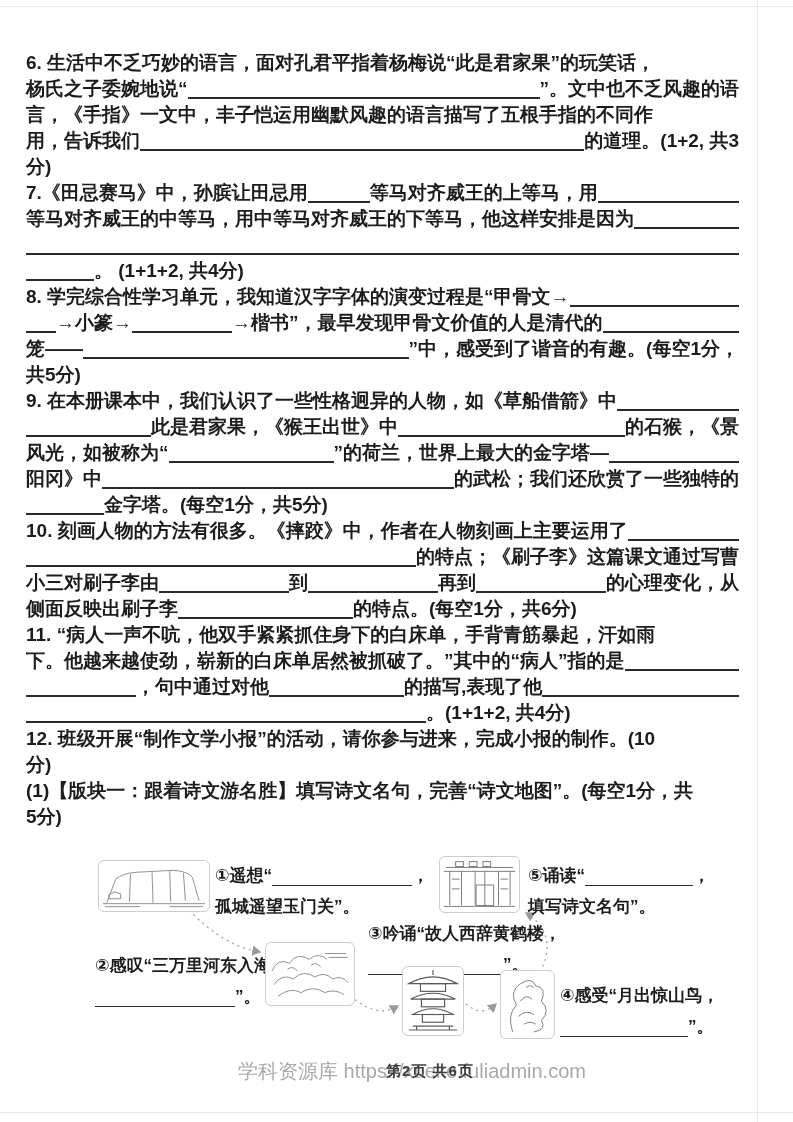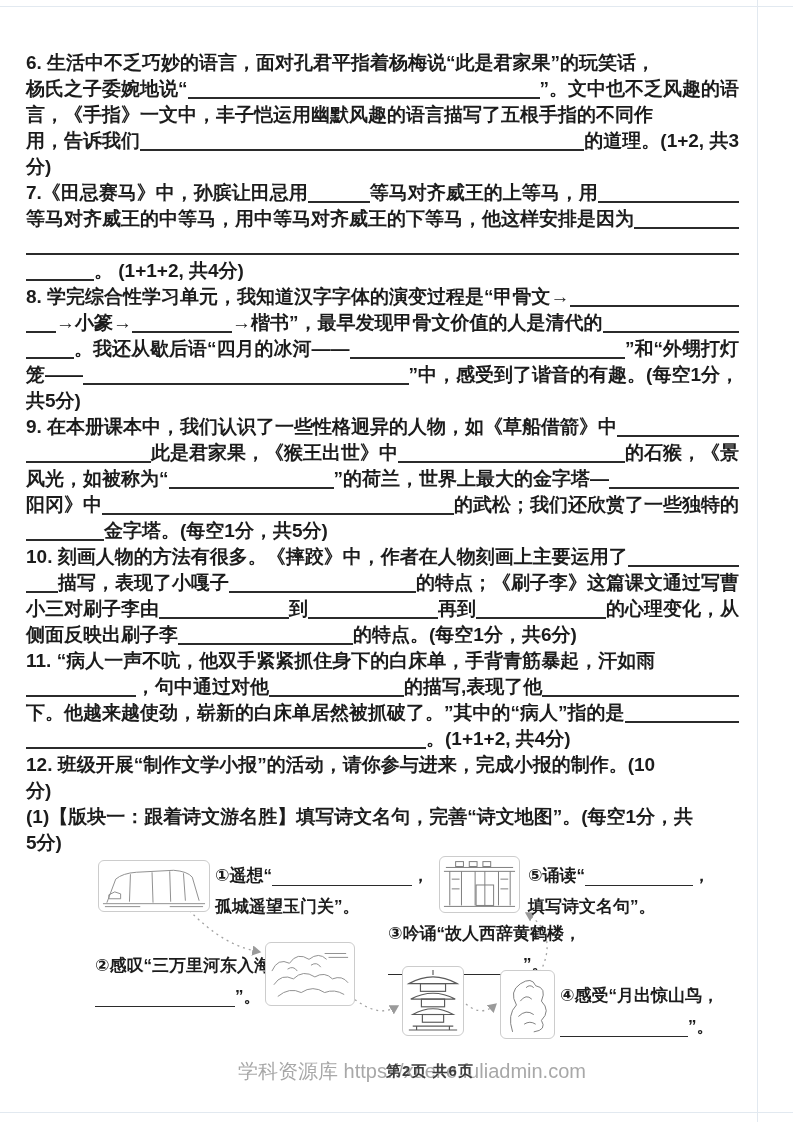--- a/index.html
+++ b/index.html
@@ -78,41 +78,40 @@
       </div>
     <div>
         <div class="line"><span class="seg">7.《田忌赛马》中，孙膑让田忌用</span><span class="blank" style="width: 62px;"></span><span class="seg">等马对齐威王的上等马，用</span><span class="blank fill"></span></div>
         <div class="line"><span class="seg">等马对齐威王的中等马，用中等马对齐威王的下等马，他这样安排是因为</span><span class="blank fill"></span></div>
         <div class="line"><span class="blank fill"></span></div>
         <div class="line"><span class="blank" style="width: 68px;"></span><span class="seg">。 (1+1+2, 共4分)</span></div>
       </div>
     <div>
         <div class="line"><span class="seg">8. 学完综合性学习单元，我知道汉字字体的演变过程是“甲骨文→</span><span class="blank fill"></span></div>
         <div class="line"><span class="blank" style="width: 30px;"></span><span class="seg">→小篆→</span><span class="blank" style="width: 100px;"></span><span class="seg">→楷书”，最早发现甲骨文价值的人是清代的</span><span class="blank fill"></span></div>
-        <div class="line"><span class="blank" style="width: 48px;"></span><span class="seg">。我还从歇后语“四月的冰河——</span><span class="blank fill"></span><span class="seg">”和“外甥打灯</span></div>
         <div class="line"><span class="seg">笼——</span><span class="blank fill"></span><span class="seg">”中，感受到了谐音的有趣。(每空1分，</span></div>
         <div class="line"><span class="seg">共5分)</span></div>
       </div>
     <div>
         <div class="line"><span class="seg">9. 在本册课本中，我们认识了一些性格迥异的人物，如《草船借箭》中</span><span class="blank fill"></span></div>
         <div class="line"><span class="blank" style="width: 125px;"></span><span class="seg">此是君家果，《猴王出世》中</span><span class="blank fill"></span><span class="seg">的石猴，《景</span></div>
         <div class="line"><span class="seg">风光，如被称为“</span><span class="blank" style="width: 165px;"></span><span class="seg">”的荷兰，世界上最大的金字塔—</span><span class="blank fill"></span></div>
         <div class="line"><span class="seg">阳冈》中</span><span class="blank fill"></span><span class="seg">的武松；我们还欣赏了一些独特的</span></div>
         <div class="line"><span class="blank" style="width: 78px;"></span><span class="seg">金字塔。(每空1分，共5分)</span></div>
       </div>
     <div>
         <div class="line"><span class="seg">10. 刻画人物的方法有很多。《摔跤》中，作者在人物刻画上主要运用了</span><span class="blank fill"></span></div>
-        <div class="line"><span class="blank" style="width: 32px;"></span><span class="seg">描写，表现了小嘎子</span><span class="blank fill"></span><span class="seg">的特点；《刷子李》这篇课文通过写曹</span></div>
+        <div class="line"><span class="blank" style="width: 32px;"></span><span class="blank fill"></span><span class="seg">的特点；《刷子李》这篇课文通过写曹</span></div>
         <div class="line"><span class="seg">小三对刷子李由</span><span class="blank fill"></span><span class="seg">到</span><span class="blank fill"></span><span class="seg">再到</span><span class="blank fill"></span><span class="seg">的心理变化，从</span></div>
         <div class="line"><span class="seg">侧面反映出刷子李</span><span class="blank" style="width: 175px;"></span><span class="seg">的特点。(每空1分，共6分)</span></div>
       </div>
     <div>
         <div class="line"><span class="seg">11. “病人一声不吭，他双手紧紧抓住身下的白床单，手背青筋暴起，汗如雨</span></div>
+        <div class="line"><span class="seg">下。他越来越使劲，崭新的白床单居然被抓破了。”其中的“病人”指的是</span><span class="blank fill"></span></div>
         <div class="line"><span class="blank" style="width: 110px;"></span><span class="seg">，句中通过对他</span><span class="blank" style="width: 135px;"></span><span class="seg">的描写,表现了他</span><span class="blank fill"></span></div>
-        <div class="line"><span class="seg">下。他越来越使劲，崭新的白床单居然被抓破了。”其中的“病人”指的是</span><span class="blank fill"></span></div>
         <div class="line"><span class="blank" style="width: 400px;"></span><span class="seg">。(1+1+2, 共4分)</span></div>
       </div>
     <div>
         <div class="line"><span class="seg">12. 班级开展“制作文学小报”的活动，请你参与进来，完成小报的制作。(10</span></div>
         <div class="line"><span class="seg">分)</span></div>
         <div class="line"><span class="seg">(1)【版块一：跟着诗文游名胜】填写诗文名句，完善“诗文地图”。(每空1分，共</span></div>
         <div class="line"><span class="seg">5分)</span></div>
       </div>
   </div>
 
@@ -155,21 +154,21 @@
         <rect x="35" y="26" width="18" height="21"></rect>
         <path d="M10 20 L18 20 M60 20 L68 20 M10 30 L18 30 M60 30 L68 30"></path>
         <path d="M2 48 L75 48"></path>
       </svg>
     </div>
     <div class="dia-label" style="left:528px;top:860px;">
         <div class="line"><span class="seg">⑤诵读“</span><span class="blank" style="width: 108px;"></span><span class="seg">，</span></div>
         <div class="line"><span class="seg">填写诗文名句”。</span></div>
       </div>
 
-    <div class="dia-label" style="left:368px;top:918px;margin-left:20px;">
+    <div class="dia-label" style="left:368px;top:918px;">
         <div class="line"><span class="seg">③吟诵“故人西辞黄鹤楼，</span></div>
         <div class="line"><span class="blank" style="width: 135px;"></span><span class="seg">”。</span></div>
       </div>
 
     <div class="dia-label" style="left:95px;top:950px;">
         <div class="line"><span class="seg">②感叹“三万里河东入海，</span></div>
         <div class="line"><span class="blank" style="width: 140px;"></span><span class="seg">”。</span></div>
       </div>
     <div class="imgbox" style="left:265px;top:942px;width:90px;height:64px;">
       <svg viewBox="0 0 86 58" fill="none" stroke="#8f8f8f" stroke-width="1">

